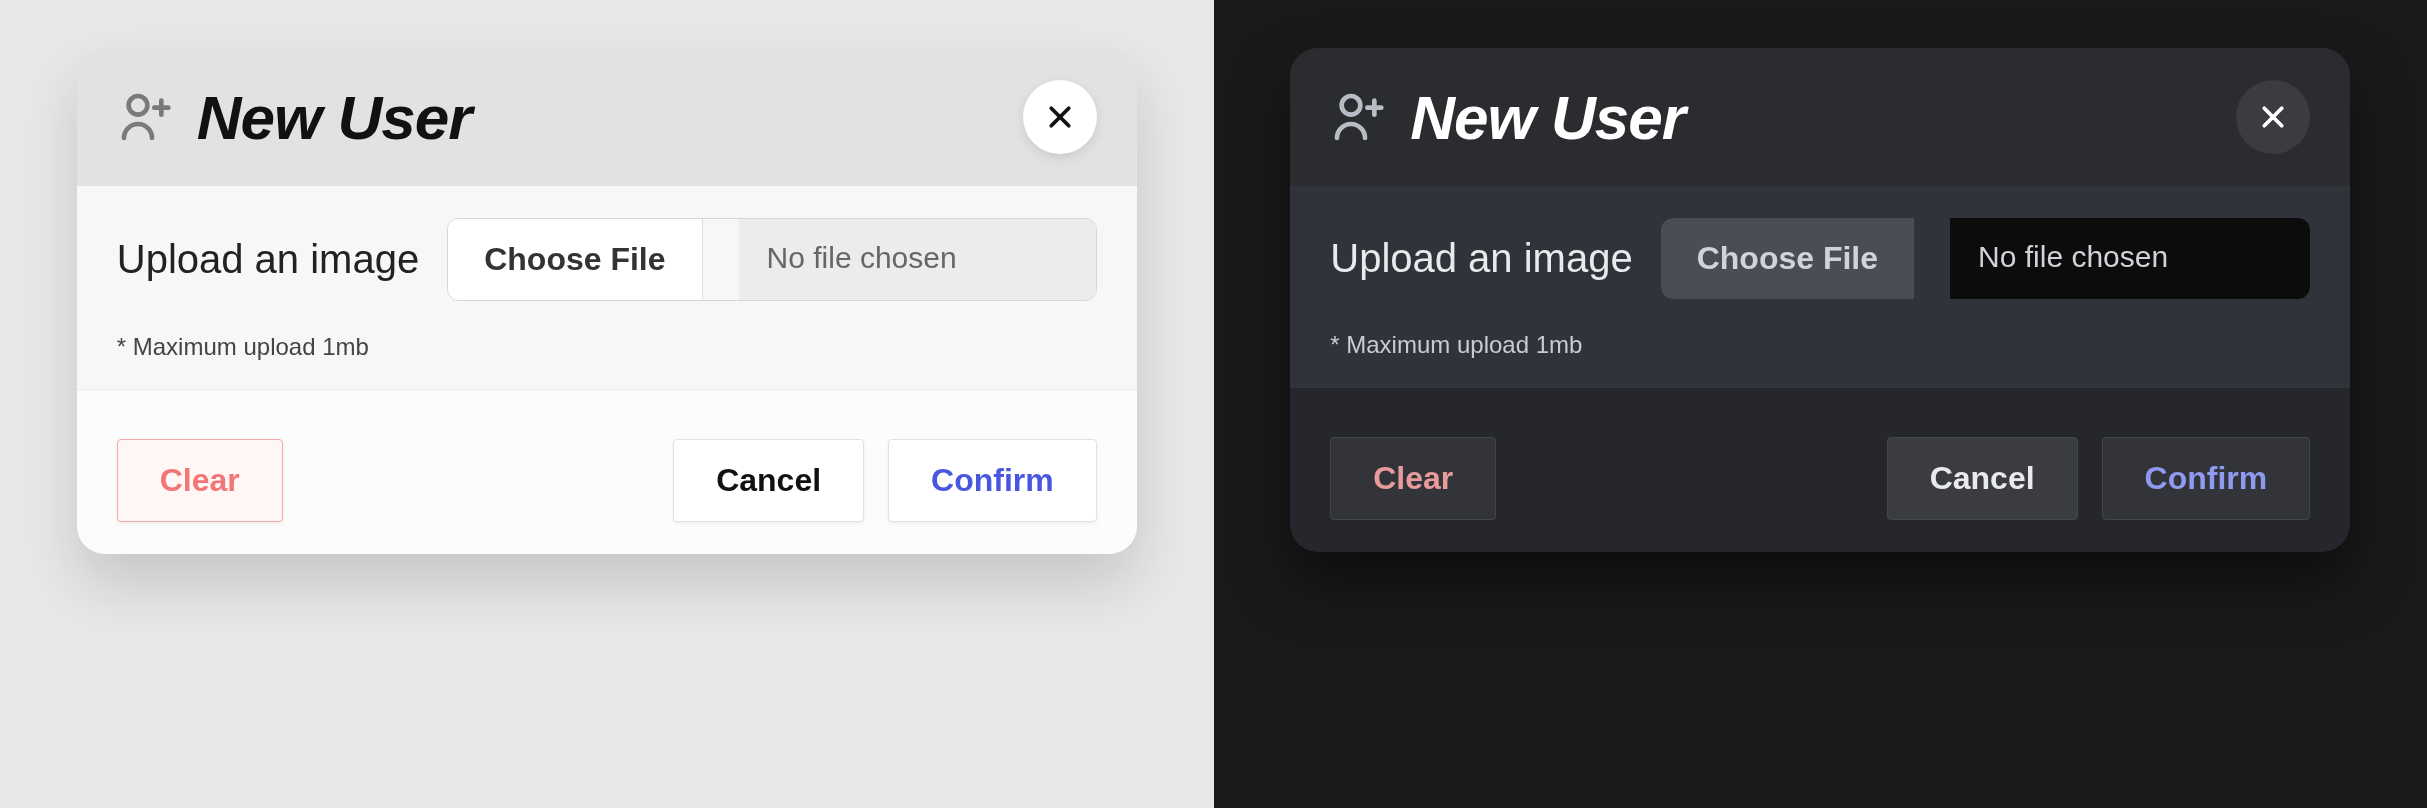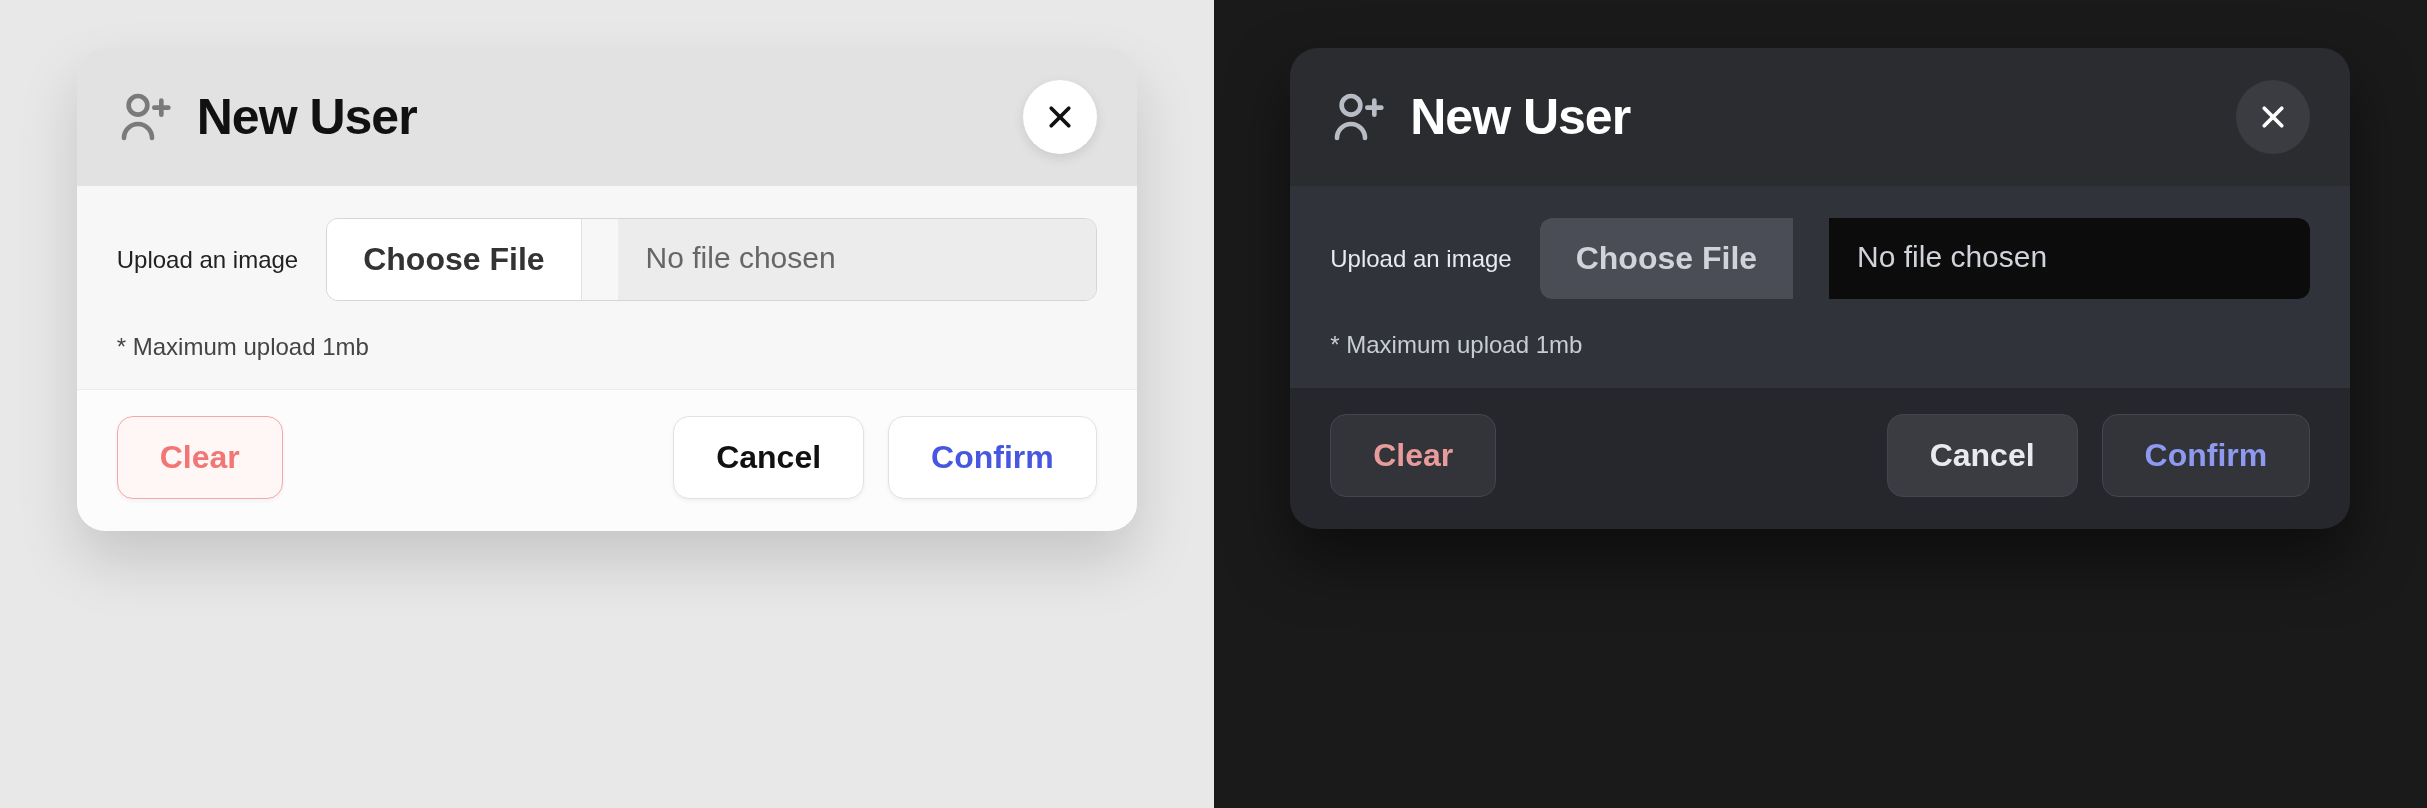--- a/index.html
+++ b/index.html
@@ -23,24 +23,25 @@
       padding: 32px 40px;
     }
     .light .card-header { background: #e2e2e2; }
     .dark  .card-header { background: #2a2c30; }
 
     .user-add-icon { width: 56px; height: 56px; margin-right: 24px; flex-shrink: 0; }
     .light .user-add-icon { stroke: #7a7a7a; }
     .dark  .user-add-icon { stroke: #b8bcc4; }
 
     .card-title {
-      font-size: 50px;
+      font-size: 62px;
       font-weight: 900;
       letter-spacing: -1px;
       flex: 1;
+      font-style: italic;
     }
     .light .card-title { color: #111; }
     .dark  .card-title { color: #fff; }
 
     .close-btn {
       width: 74px; height: 74px;
       border-radius: 50%;
       border: none;
       cursor: pointer;
       display: flex; align-items: center; justify-content: center;
@@ -49,21 +50,21 @@
     .dark  .close-btn { background: #3a3c42; }
     .close-btn svg { width: 30px; height: 30px; }
     .light .close-btn svg { stroke: #111; }
     .dark  .close-btn svg { stroke: #fff; }
 
     .card-body { padding: 32px 40px 28px 40px; }
     .light .card-body { background: #f7f7f7; }
     .dark  .card-body { background: #31333a; }
 
     .upload-row { display: flex; align-items: center; gap: 28px; }
-    .upload-label { font-size: 24px; font-weight: 500; text-align: center; }
+    .upload-label { font-size: 40px; font-weight: 500; text-align: center; }
     .light .upload-label { color: #222; }
     .dark  .upload-label { color: #e8eaed; }
 
     .file-picker {
       flex: 1;
       display: flex;
       border-radius: 12px;
       overflow: hidden;
       gap: 36px;
     }
@@ -102,23 +103,24 @@
     }
     .light .card-footer { background: #fcfcfc; border-top: 1px solid #ececec; }
     .dark  .card-footer { background: #25272c; border-top: 1px solid #33353c; }
 
     .spacer { flex: 1; }
 
     .btn {
       padding: 22px 42px;
       font-size: 32px;
       font-weight: 800;
-      border-radius: 16px;
+      border-radius: 4px;
       cursor: pointer;
       border: 1px solid transparent;
+      margin-top: 23px;
     }
     .light .btn { background: #fff; border-color: #e2e2e2; box-shadow: 0 2px 4px rgba(0,0,0,.05); }
     .dark  .btn { background: #32343a; border-color: #44464d; }
 
     .light .btn-clear   { color: #f27676; border-color: #f5a8a8; background: #fff6f6; }
     .dark  .btn-clear   { color: #e89b9b; }
 
     .light .btn-cancel  { color: #111; }
     .dark  .btn-cancel  { color: #e8eaed; background: #3a3c42; }
 

